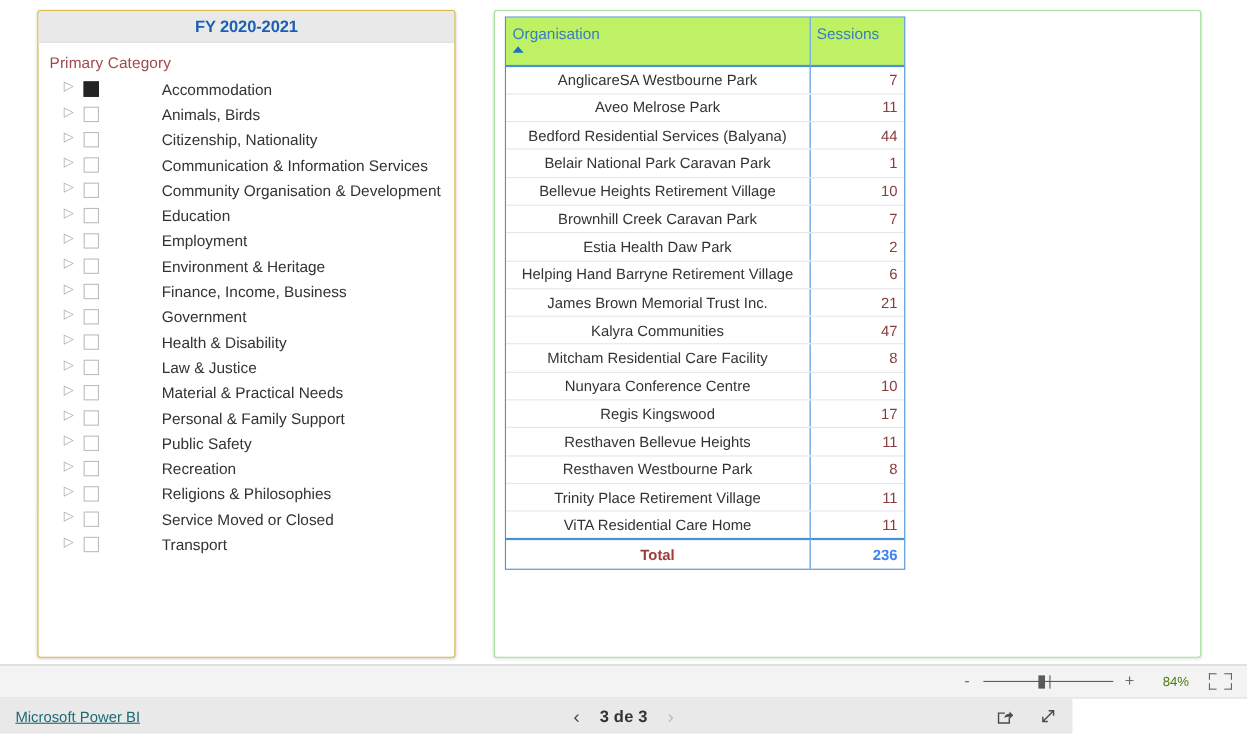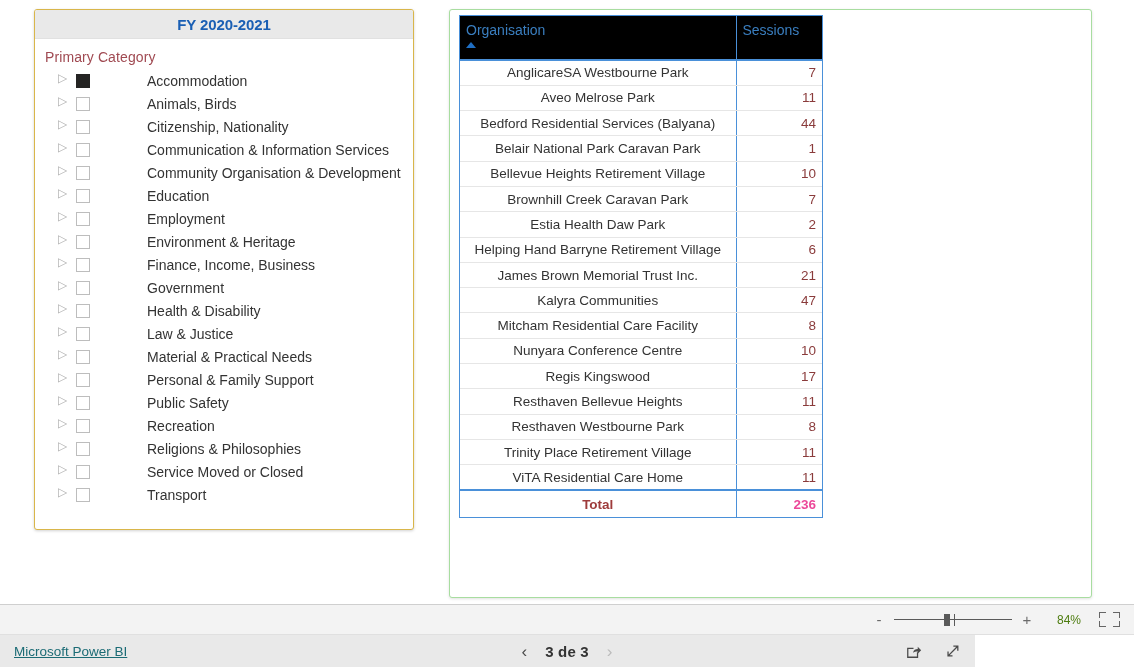--- a/index.html
+++ b/index.html
@@ -25,21 +25,21 @@
     height: 604px;
     background: #ffffff;
   }
 
   
   #slicer-visual {
     position: absolute;
     left: 34px;
     top: 9px;
     width: 380px;
-    height: 521px;
+    height: 589px;
     background: #ffffff;
     border: 1px solid #d9b64a;
     border-radius: 3px;
     box-shadow: 0 1px 3px rgba(0,0,0,0.18);
     box-sizing: border-box;
     overflow: hidden;
   }
   #slicer-header {
     height: 28px;
     background: #e9e9e9;
@@ -153,21 +153,21 @@
     overflow: hidden;
     white-space: nowrap;
     text-align: center;
   }
   #data-table thead th {
     height: 44px;
     vertical-align: top;
     padding-top: 6px;
     color: #3a7ebf;
     font-weight: normal;
-    background: #000000;
+    background: #bef264;
     border-bottom: 2px solid #4a90d9;
     text-align: left;
   }
   #data-table thead th.col-measure {
     text-align: left;
     border-left: 1px solid #4a90d9;
   }
   .th-inner {
     display: block;
     line-height: 17px;
@@ -194,21 +194,21 @@
     border-left: 1px solid #4a90d9;
   }
   #data-table tbody tr.total-row td {
     border-top: 2px solid #4a90d9;
     border-bottom: none;
     font-weight: bold;
     color: #9e3b3b;
     height: 27px;
   }
   #data-table tbody tr.total-row td.cell-measure {
-    color: #ec4899;
+    color: #3b82f6;
     padding-left: 12px;
   }
 
   
   #zoom-toolbar {
     position: absolute;
     left: 0;
     top: 604px;
     width: 1134px;
     height: 31px;

